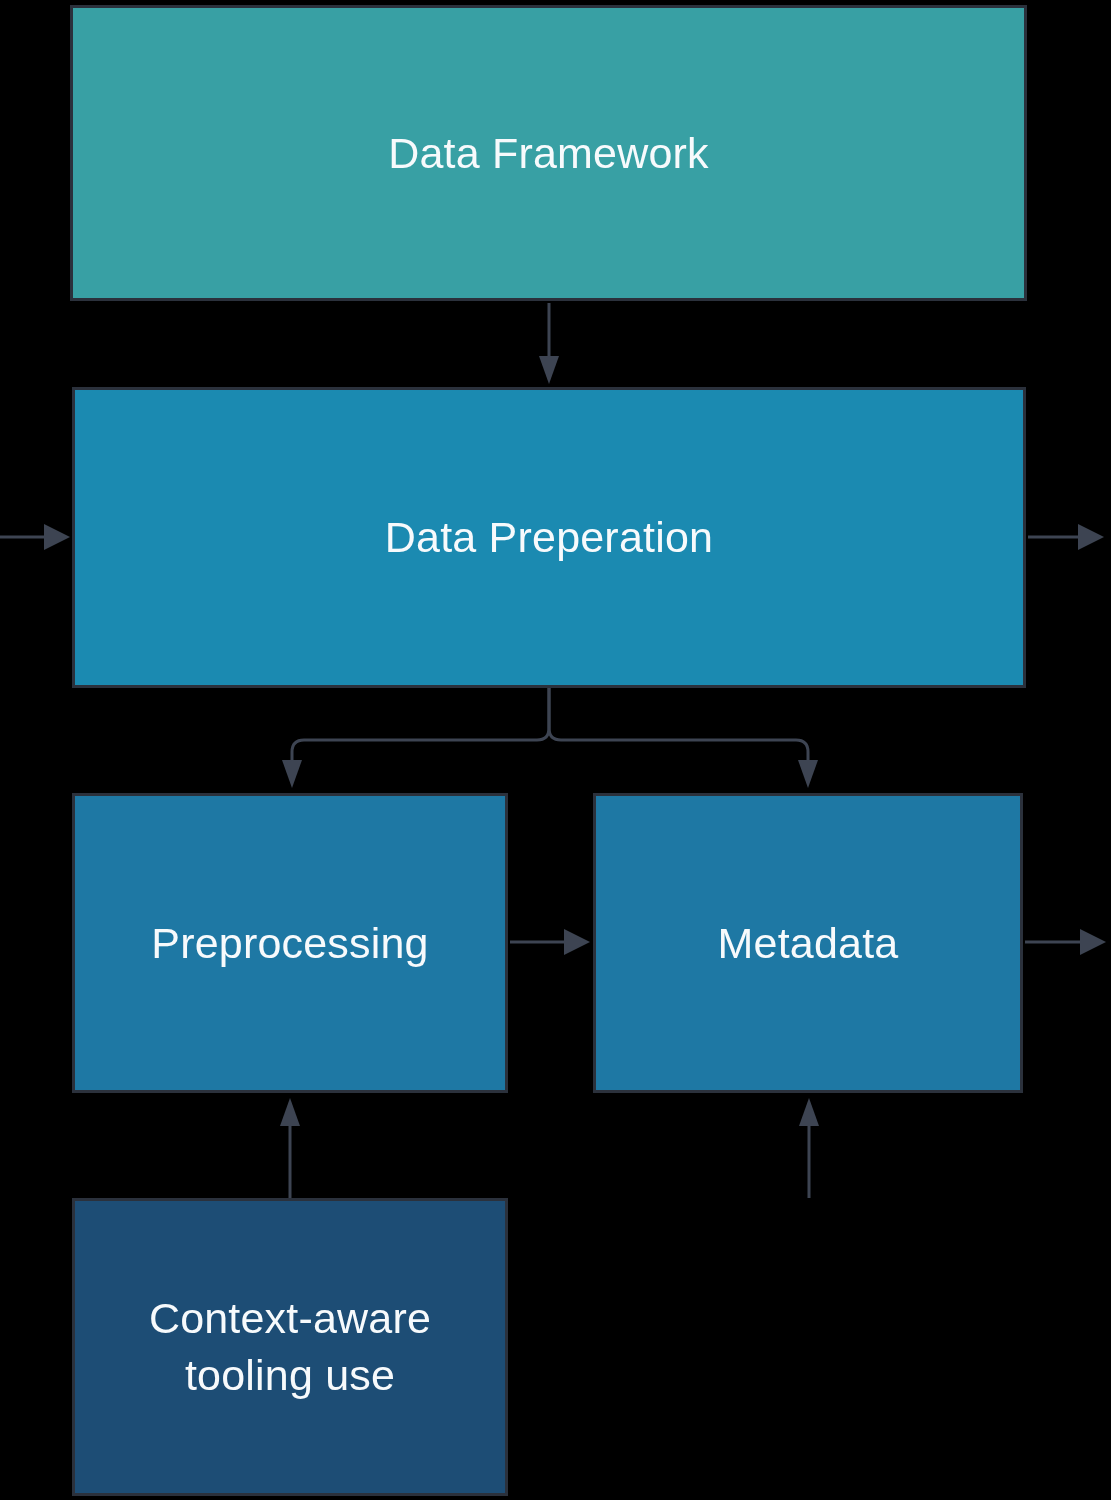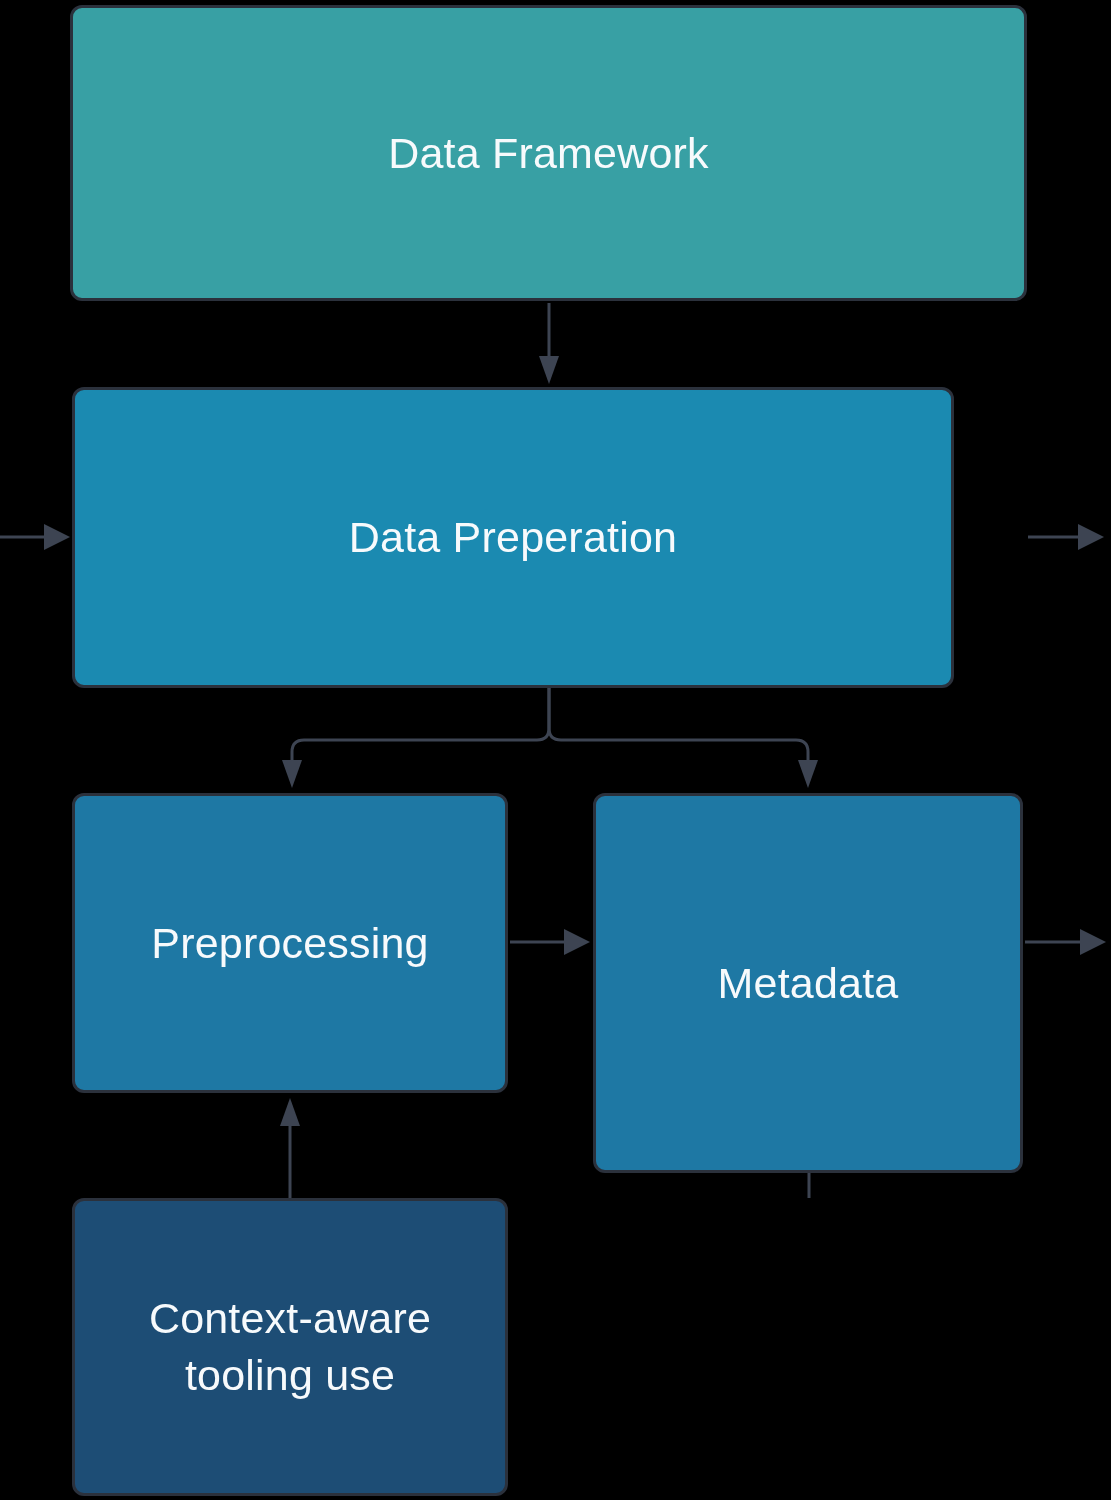--- a/index.html
+++ b/index.html
@@ -8,32 +8,32 @@
     width:1111px;height:1500px;
     background:#000000;
     overflow:hidden;
     font-family:"Liberation Sans", sans-serif;
   }
   #edge-layer{position:absolute;left:0;top:0;width:1111px;height:1500px;}
   .node{
     position:absolute;
     box-sizing:border-box;
     border:3px solid #2b313c;
-    border-radius:12px;
+    border-radius:0;
     display:flex;align-items:center;justify-content:center;
     text-align:center;
     color:#f7fafc;
     font-size:43px;
     line-height:1.32;
     letter-spacing:0.2px;
   }
   .n1{left:70px;top:5px;width:957px;height:296px;background:#38a0a4;}
-  .n2{left:72px;top:387px;width:882px;height:301px;background:#1b8ab1;}
+  .n2{left:72px;top:387px;width:954px;height:301px;background:#1b8ab1;}
   .n3{left:72px;top:793px;width:436px;height:300px;background:#1e78a4;}
-  .n4{left:593px;top:793px;width:430px;height:380px;background:#1e78a4;}
+  .n4{left:593px;top:793px;width:430px;height:300px;background:#1e78a4;}
   .n5{left:72px;top:1198px;width:436px;height:298px;background:#1d4d75;padding:0 40px;}
   .n6{left:593px;top:1198px;width:430px;height:298px;background:#1d4d75;}
   .edge{stroke:#3d4452;stroke-width:3;fill:none;}
   .head{fill:#3d4452;stroke:none;}
 </style>
 </head>
 <body>
 
 <div id="canvas">
 

